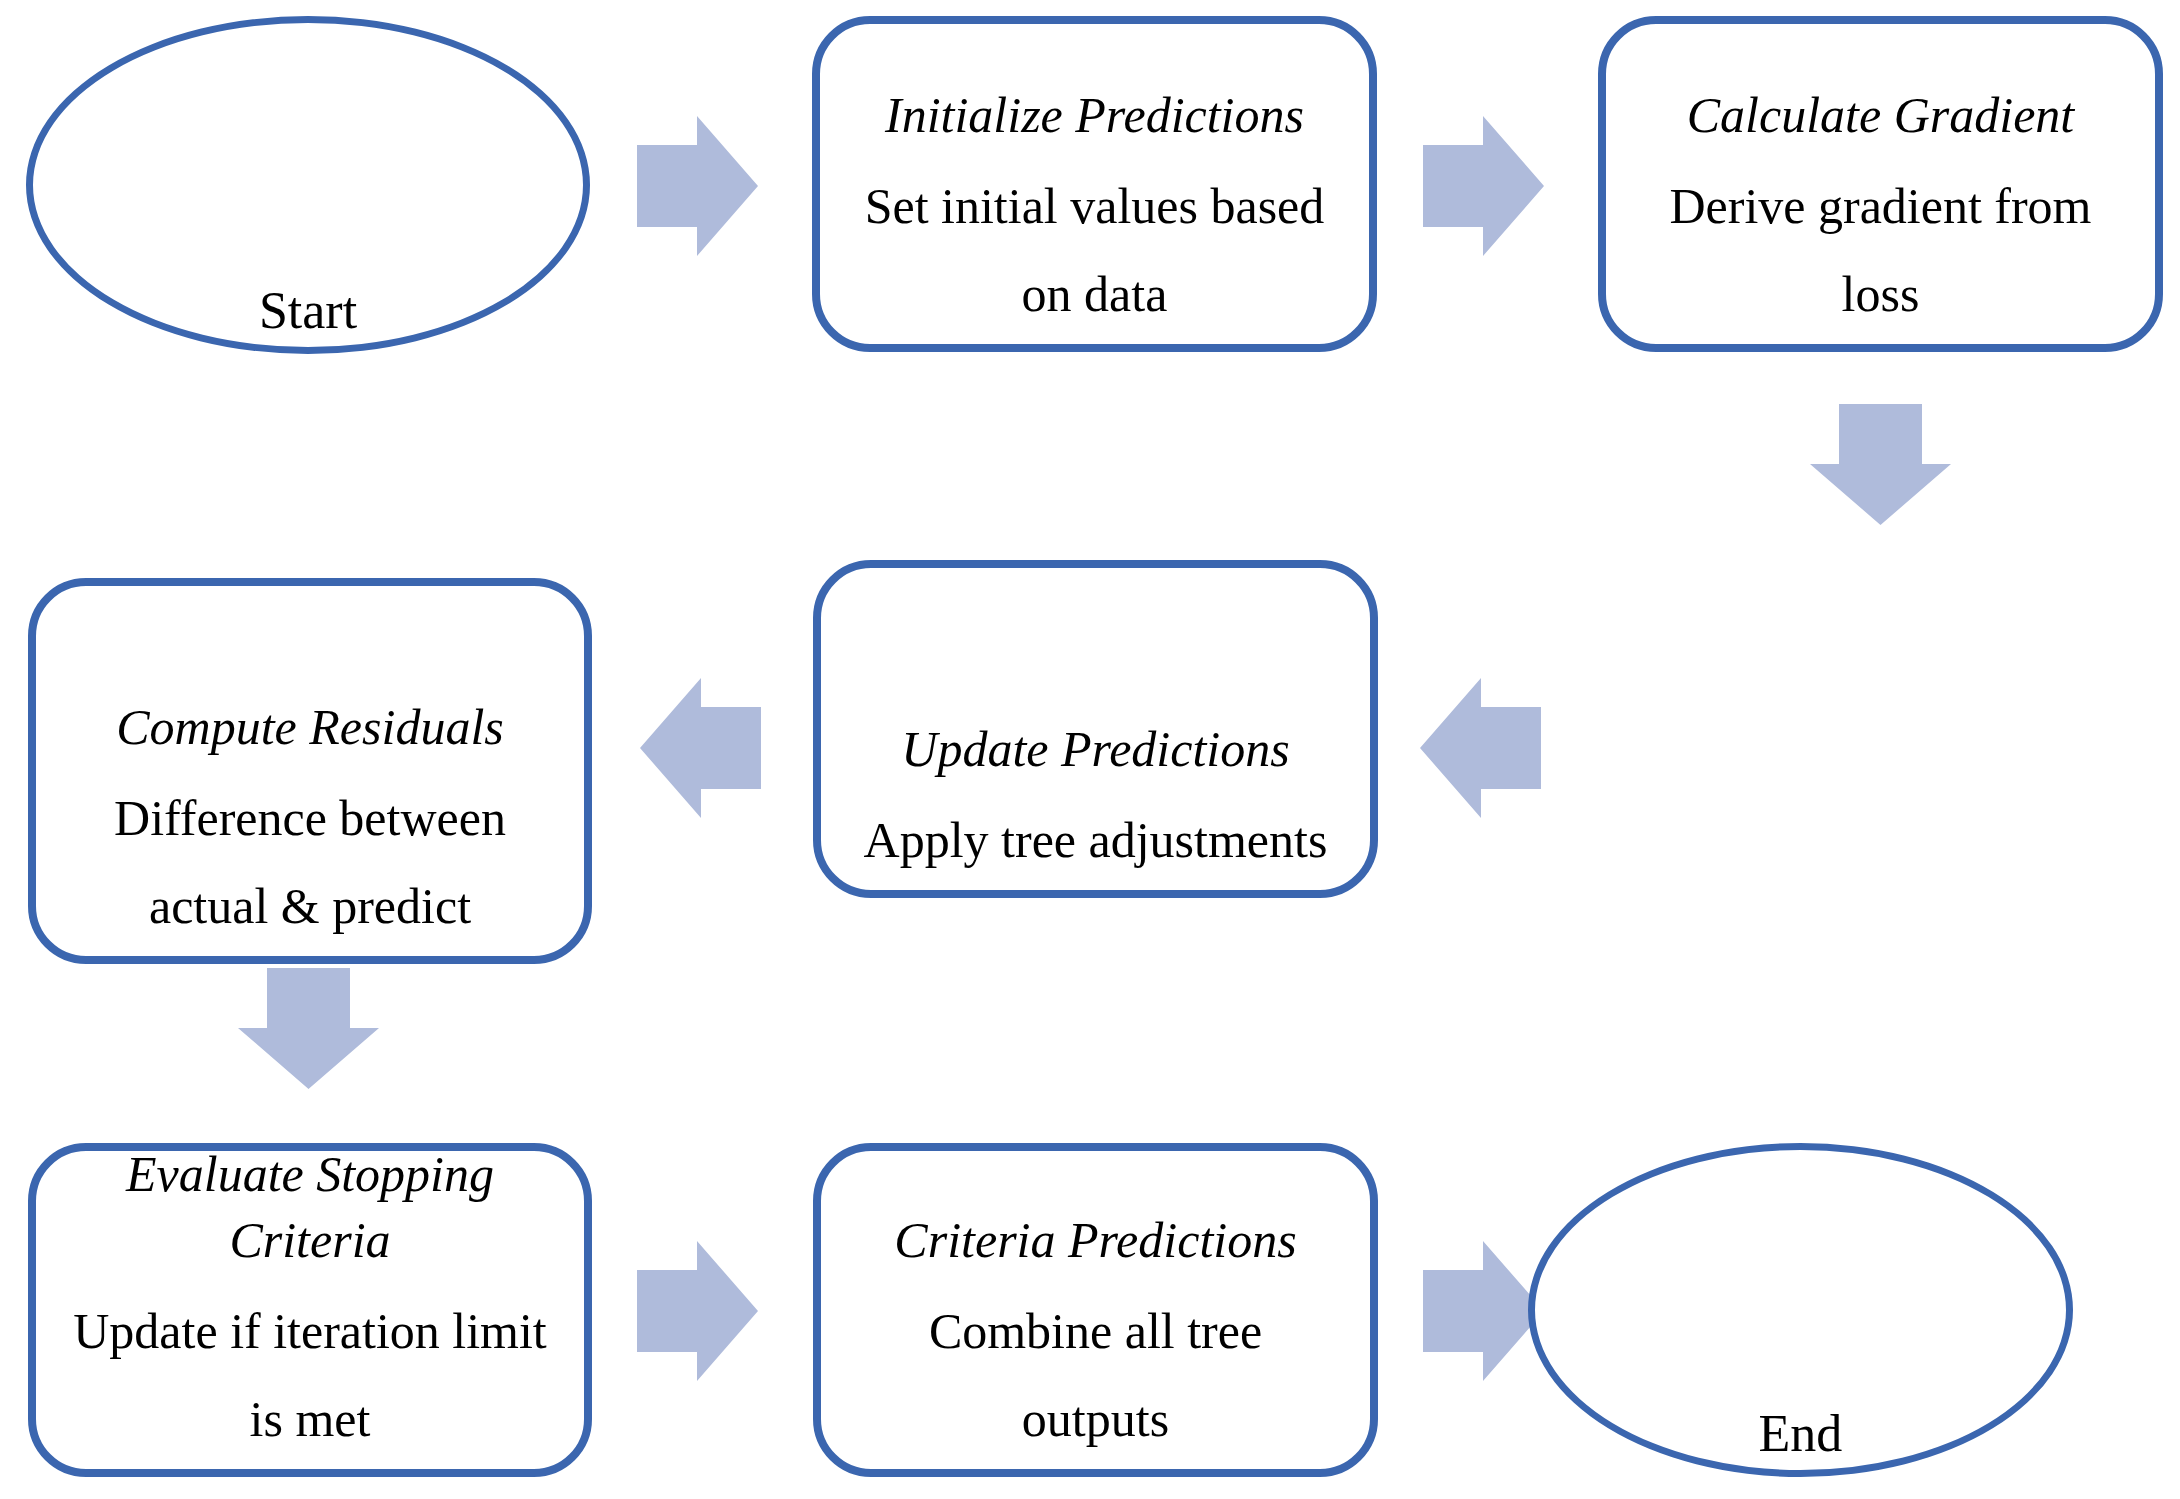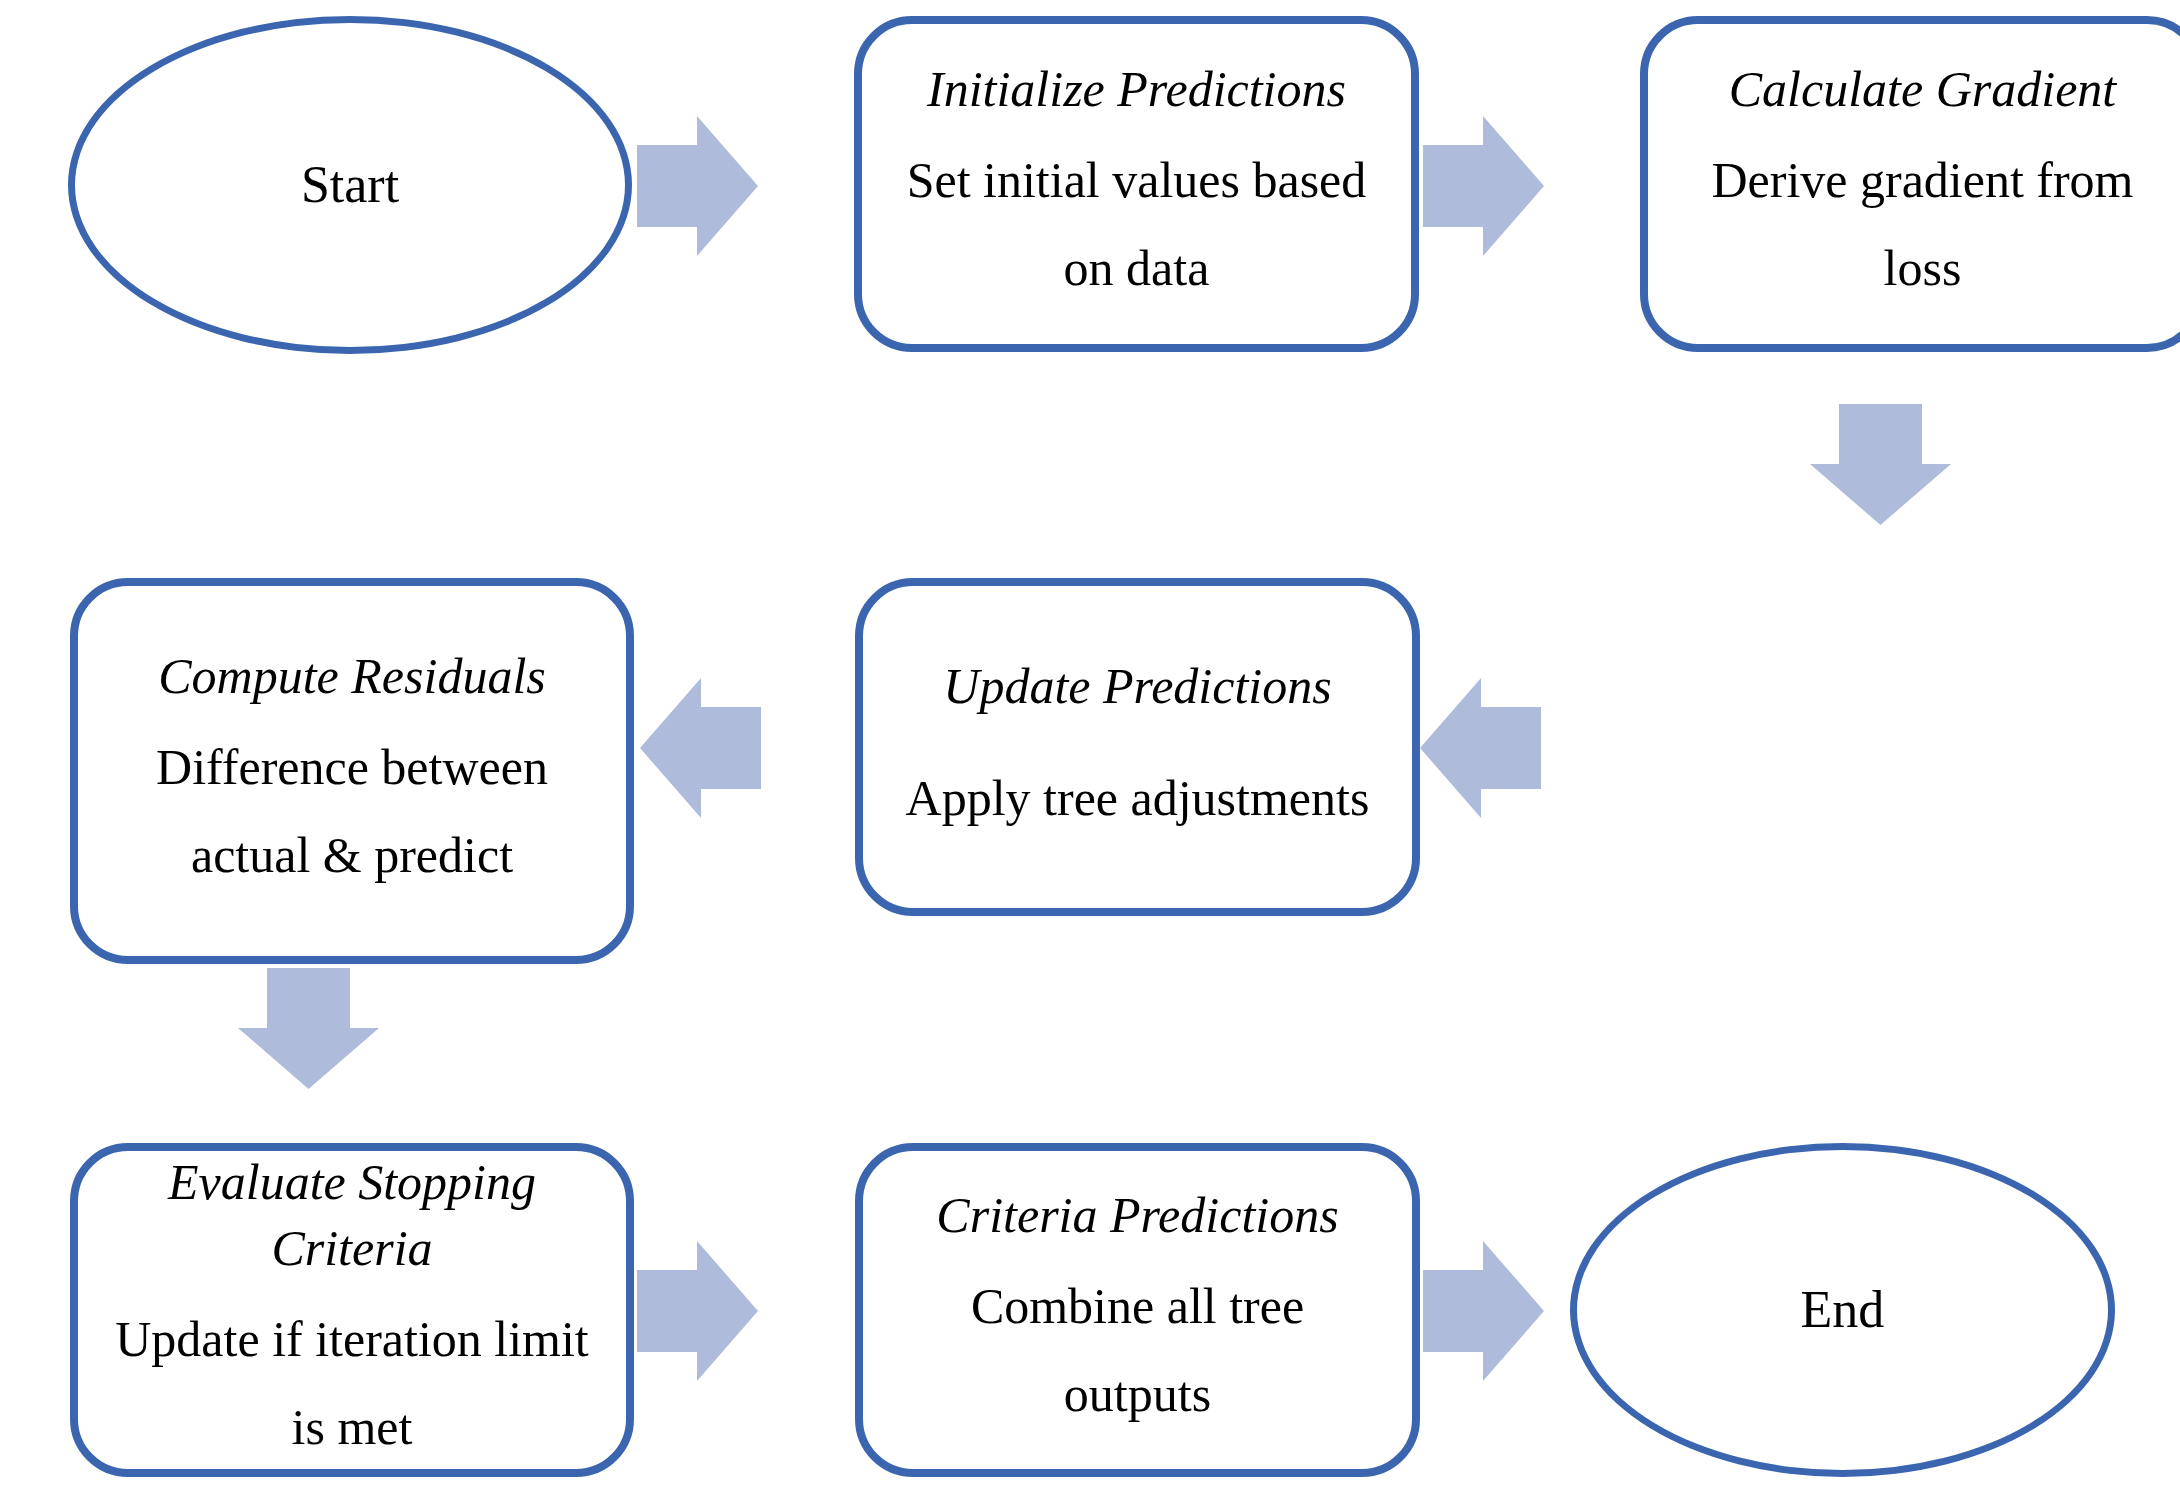--- a/index.html
+++ b/index.html
@@ -18,24 +18,23 @@
     color:var(--text);
   }
   .node{
     position:absolute;
     box-sizing:border-box;
     background:var(--bg);
     border:8px solid var(--shape-border);
     display:flex;
     flex-direction:column;
     align-items:center;
-    justify-content:center;
+    justify-content:flex-end;
     text-align:center;
     padding:6px 10px;
-    margin-left:42px;
   }
   .node.rect{border-radius:58px;}
   .node.ellipse{border-radius:50%;border-width:7px;}
   .title{
     font-style:italic;
     font-size:50px;
     line-height:66px;
     white-space:pre-line;
   }
   .subtitle{
@@ -88,21 +87,21 @@
     </svg>
   </div>
 
 
   <div class="arrow" style="left:1420px;top:678px;width:121px;height:140px;">
     <svg viewBox="0 0 121 140" preserveAspectRatio="none">
       <polygon points="121,29 61,29 61,0 0,70 61,140 61,111 121,111"></polygon>
     </svg>
   </div>
 
-  <div class="node rect" style="left:813px;top:578px;width:565px;height:338px;gap:21px;">
+  <div class="node rect" style="left:813px;top:560px;width:565px;height:338px;">
     <div class="title">Update Predictions</div>
     <div class="subtitle">Apply tree adjustments</div>
   </div>
 
   <div class="arrow" style="left:640px;top:678px;width:121px;height:140px;">
     <svg viewBox="0 0 121 140" preserveAspectRatio="none">
       <polygon points="121,29 61,29 61,0 0,70 61,140 61,111 121,111"></polygon>
     </svg>
   </div>
 

